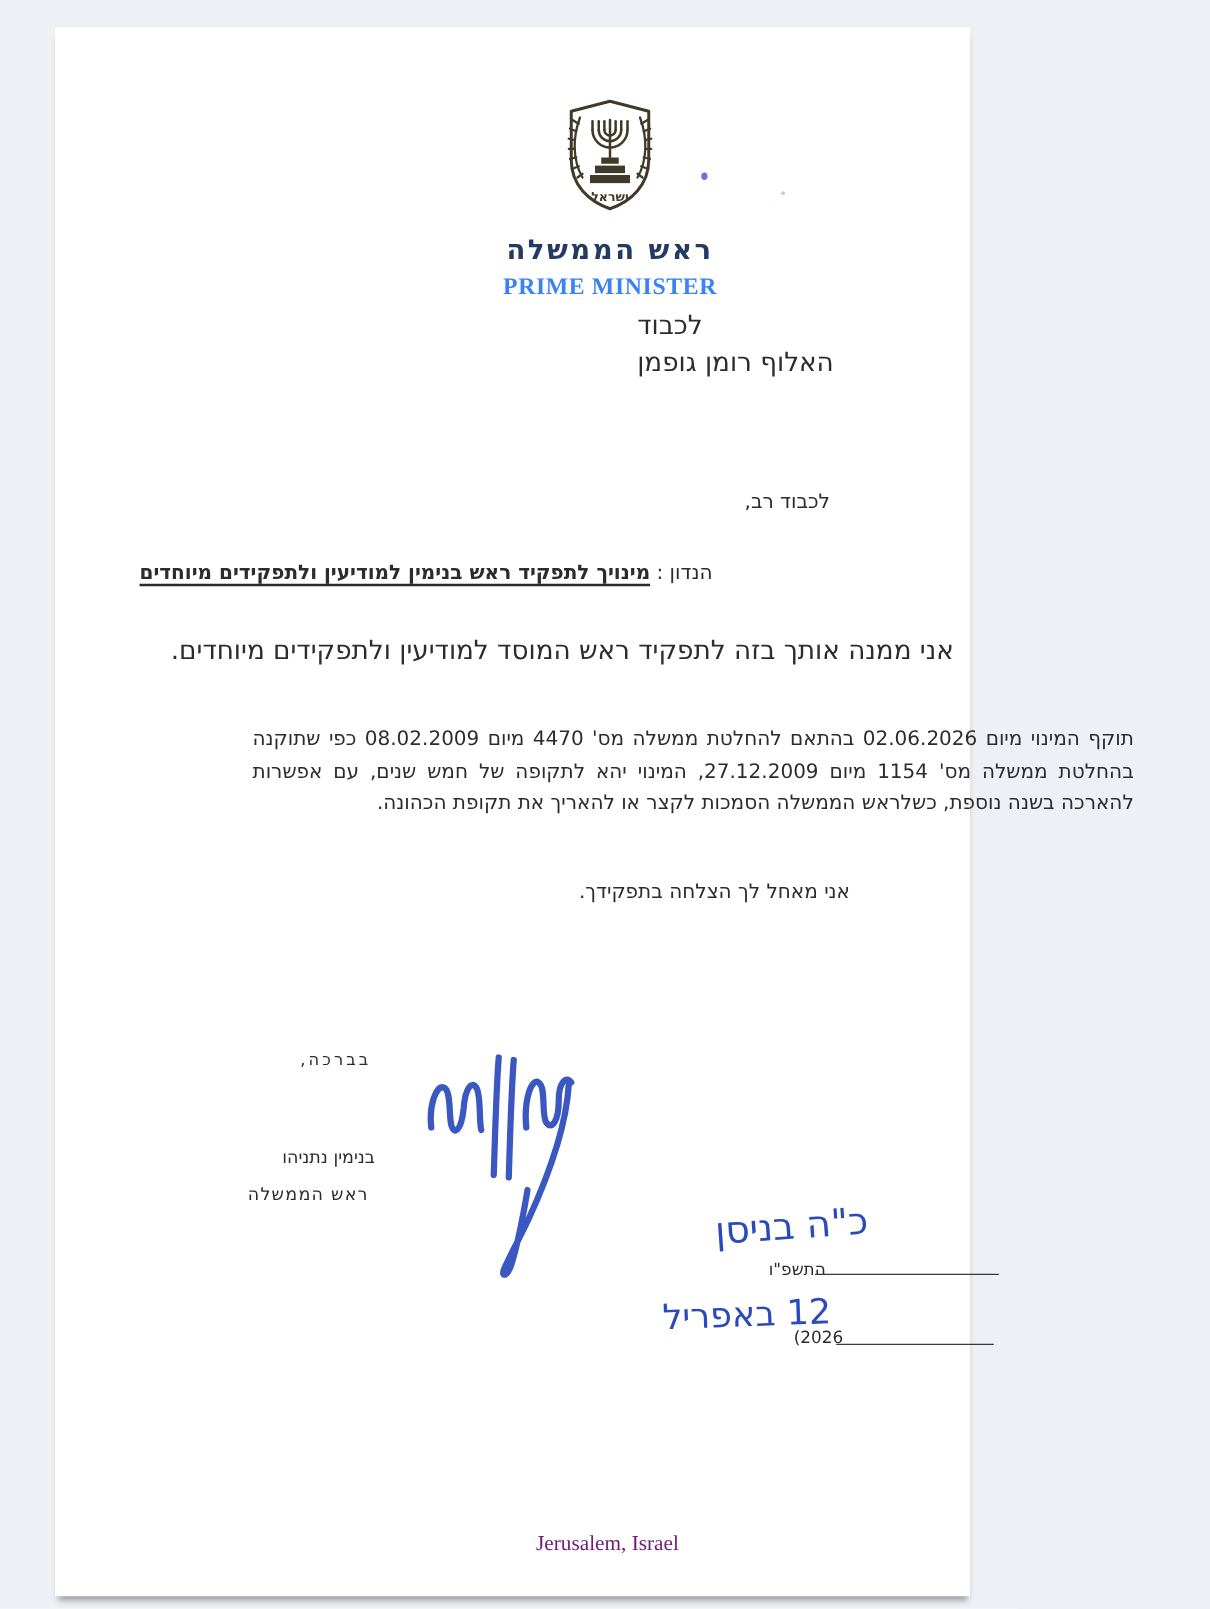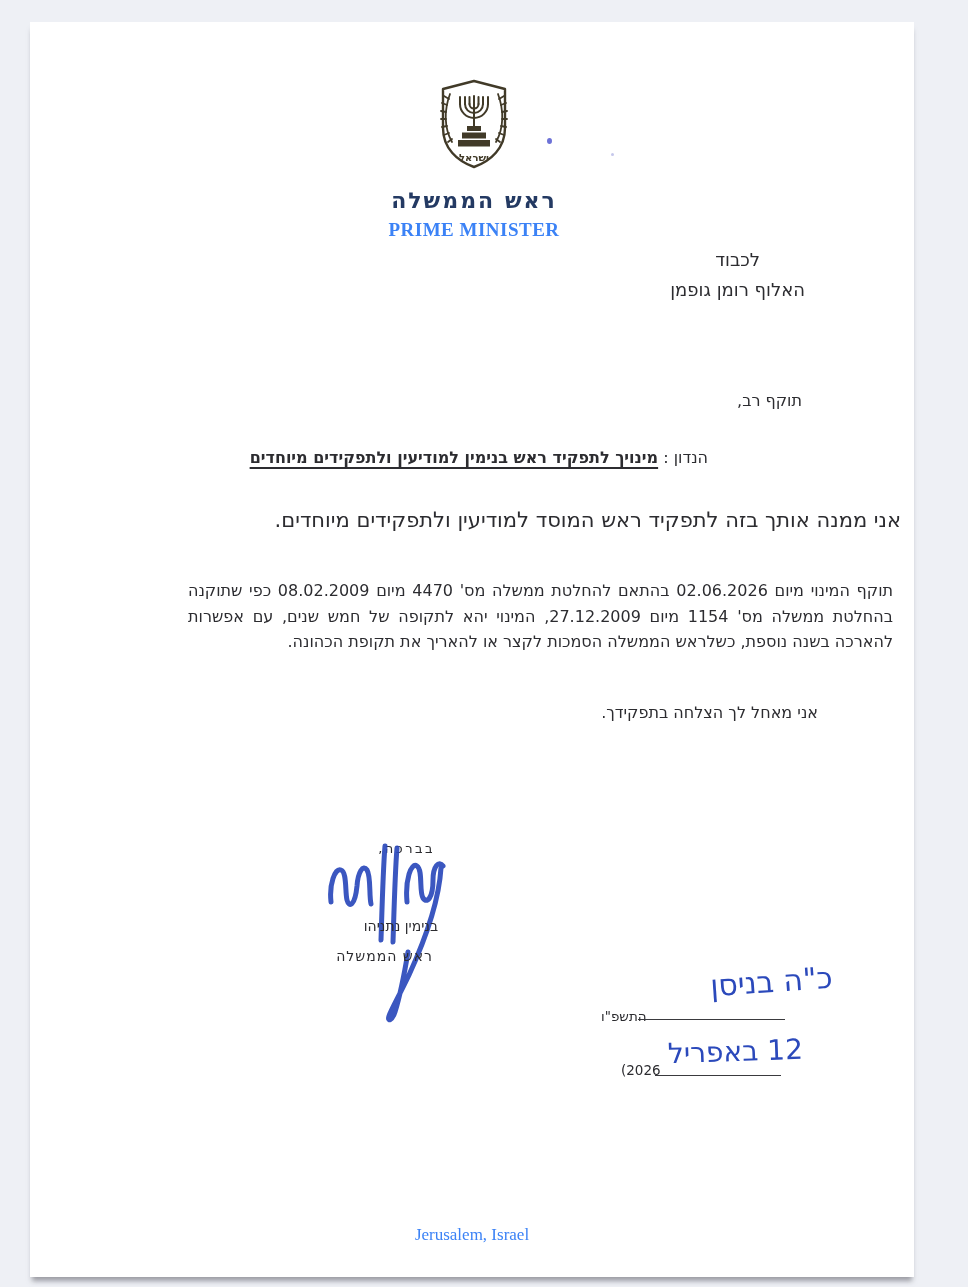--- a/index.html
+++ b/index.html
@@ -6,33 +6,33 @@
   body{
     width:968px;height:1287px;
     background:#eef0f5;
     font-family:"DejaVu Sans",sans-serif;
     color:#2c2c30;
     position:relative;
     overflow:hidden;
   }
   .canvas{position:absolute;inset:0;}
   .page{
-    position:absolute;left:30px;top:22px;width:884px;height:1255px;
+    position:absolute;left:44px;top:22px;width:732px;height:1255px;
     background:#ffffff;
     box-shadow:0 6px 5px -2px rgba(110,110,120,0.65);
   }
   .abs{position:absolute;}
   
   .emblem{left:404px;top:56px;width:80px;height:92px;}
   .title-block{left:284px;width:320px;text-align:center;}
   .title-he{top:166px;font-size:22px;font-weight:bold;letter-spacing:2px;color:#243a63;}
   .title-en{top:197px;font-size:19px;font-weight:bold;letter-spacing:0.5px;color:#3b82f6;
             font-family:"Liberation Serif","DejaVu Serif",serif;}
   
-  .addressee{right:109px;top:223px;text-align:center;font-size:18px;line-height:30px;direction:rtl;}
+  .addressee{right:109px;top:223px;text-align:left;font-size:21px;line-height:30px;direction:rtl;}
   
   .greeting{right:112px;top:369px;font-size:16px;direction:rtl;}
   .subject{right:206px;top:426px;font-size:16px;direction:rtl;white-space:nowrap;}
   .subject .subj-text{font-weight:bold;text-decoration:underline;text-underline-offset:4px;
                       text-decoration-thickness:1.5px;}
   .appointment{right:13px;top:486px;font-size:21px;direction:rtl;white-space:nowrap;}
   .terms{left:158px;top:556px;width:705px;font-size:16px;line-height:25.5px;
          direction:rtl;text-align:justify;}
   .wish{right:96px;top:681px;font-size:16px;direction:rtl;}
   
@@ -44,21 +44,21 @@
   .hand{color:#2b49bb;direction:rtl;white-space:nowrap;
         font-family:"DejaVu Sans",sans-serif;}
   .hand-he{right:81px;top:942px;font-size:30px;transform:rotate(-4deg);}
   .hand-greg{right:111px;top:1013px;font-size:28px;transform:rotate(-2deg);}
   .year-he{left:571px;top:986px;font-size:13.5px;direction:rtl;}
   .line1{left:608px;top:997px;width:147px;height:0;border-bottom:1.6px solid #3a3a3e;}
   .year-greg{left:591px;top:1040px;font-size:13.5px;}
   .line2{left:625px;top:1053px;width:126px;height:0;border-bottom:1.6px solid #3a3a3e;}
   
   .footer{left:0;top:1203px;width:884px;text-align:center;font-size:17px;
-          font-family:"Liberation Serif","DejaVu Serif",serif;color:#3b82f6;}
+          font-family:"Liberation Serif","DejaVu Serif",serif;color:#701a75;}
   
   .speck1{left:517px;top:116px;width:5px;height:6px;border-radius:50%;
           background:#3c43c9;opacity:.75;}
   .speck2{left:581px;top:131px;width:3px;height:3px;border-radius:50%;
           background:#8b90d8;opacity:.5;}
 </style>
 </head>
 <body>
 
 <div class="canvas">
@@ -112,21 +112,21 @@
     <div class="abs speck2"></div>
 
     <div class="abs title-block title-he">ראש הממשלה</div>
     <div class="abs title-block title-en">PRIME MINISTER</div>
 
     <div class="abs addressee">
       <div>לכבוד</div>
       <div>האלוף רומן גופמן</div>
     </div>
 
-    <div class="abs greeting">תוקף רב,</div>
+    <div class="abs greeting">לכבוד רב,</div>
 
     <div class="abs subject">
       <span>הנדון :</span>
       <span class="subj-text">מינויך לתפקיד ראש בנימין למודיעין ולתפקידים מיוחדים</span>
     </div>
 
     <div class="abs appointment">אני ממנה אותך בזה לתפקיד ראש המוסד למודיעין ולתפקידים מיוחדים.</div>
     <div class="abs terms">תוקף המינוי מיום 02.06.2026 בהתאם להחלטת ממשלה מס' 4470 מיום 08.02.2009 כפי שתוקנה בהחלטת ממשלה מס' 1154 מיום 27.12.2009, המינוי יהא לתקופה של חמש שנים, עם אפשרות להארכה בשנה נוספת, כשלראש הממשלה הסמכות לקצר או להאריך את תקופת הכהונה.</div>
     <div class="abs wish">אני מאחל לך הצלחה בתפקידך.</div>
 

